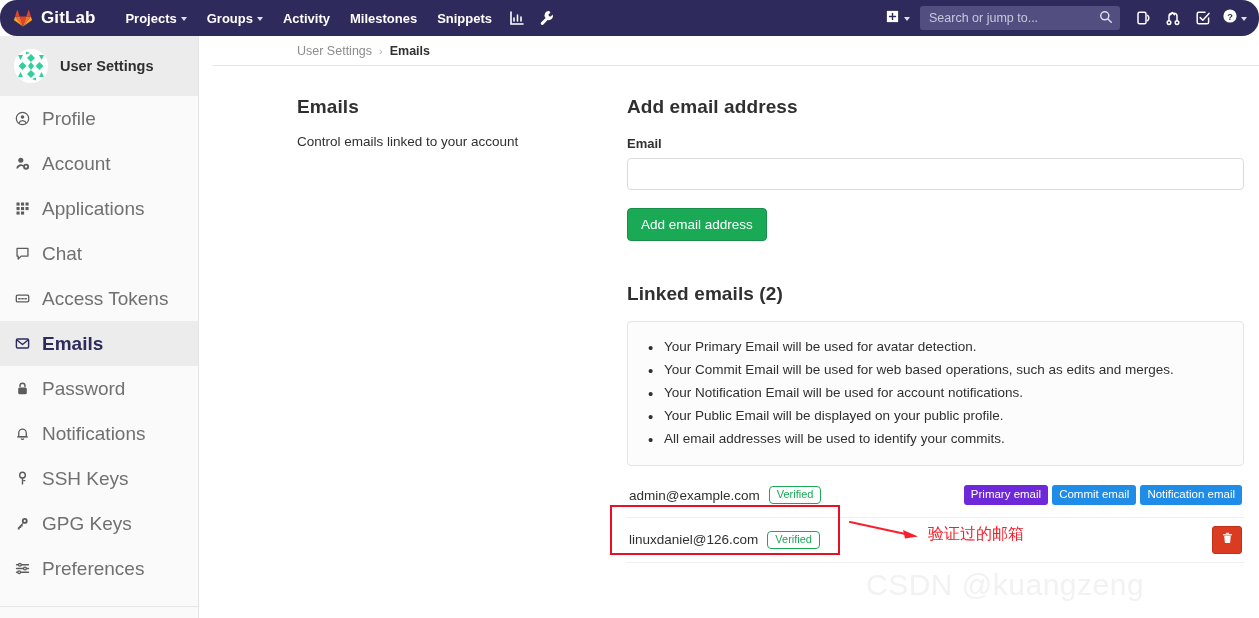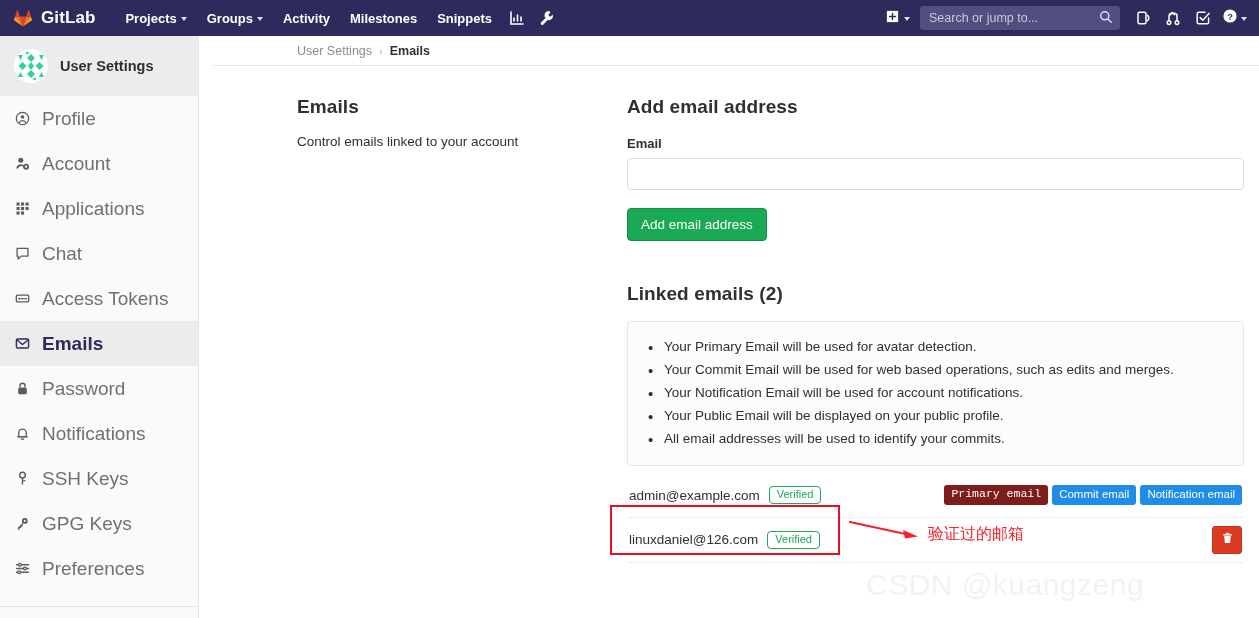--- a/index.html
+++ b/index.html
@@ -10,20 +10,21 @@
     overflow: hidden;
   }
 
   
   .navbar {
     position: absolute; top: 0; left: 0;
     width: 1259px; height: 36px;
     background: #2e2a5b;
     display: flex; align-items: center;
     color: #fff;
+    border-radius: 17px;
   }
   .nav-logo {
     display: flex; align-items: center; gap: 7px;
     padding: 0 10px 0 12px; height: 36px;
     cursor: pointer;
   }
   .nav-logo-text { font-size: 17px; font-weight: 600; letter-spacing: .1px; color: #fff; }
   .nav-links { display: flex; align-items: center; height: 36px; margin-left: 10px; }
   .nav-link {
     display: flex; align-items: center; gap: 4px;
@@ -214,21 +215,21 @@
     border: 1px solid #1aaa55; border-radius: 4px;
     padding: 2px 7px 3px; line-height: 1;
     background: #fff;
   }
   .badge-group { margin-left: auto; display: flex; gap: 4px; align-items: center; }
   .badge {
     font-size: 11.5px; color: #fff;
     border-radius: 3px; padding: 3px 7px 4px; line-height: 1.1;
     white-space: nowrap;
   }
-  .badge.green { background: #7f1d1d; font-family: Liberation Mono, monospace; }
+  .badge.green { background: #6d28d9; }
   .badge.blue  { background: #1f8ce8; }
   .btn-delete {
     margin-left: auto;
     width: 30px; height: 28px;
     background: #db3b21; border: 1px solid #c03017; border-radius: 3px;
     display: flex; align-items: center; justify-content: center;
     cursor: pointer;
   }
 
   

